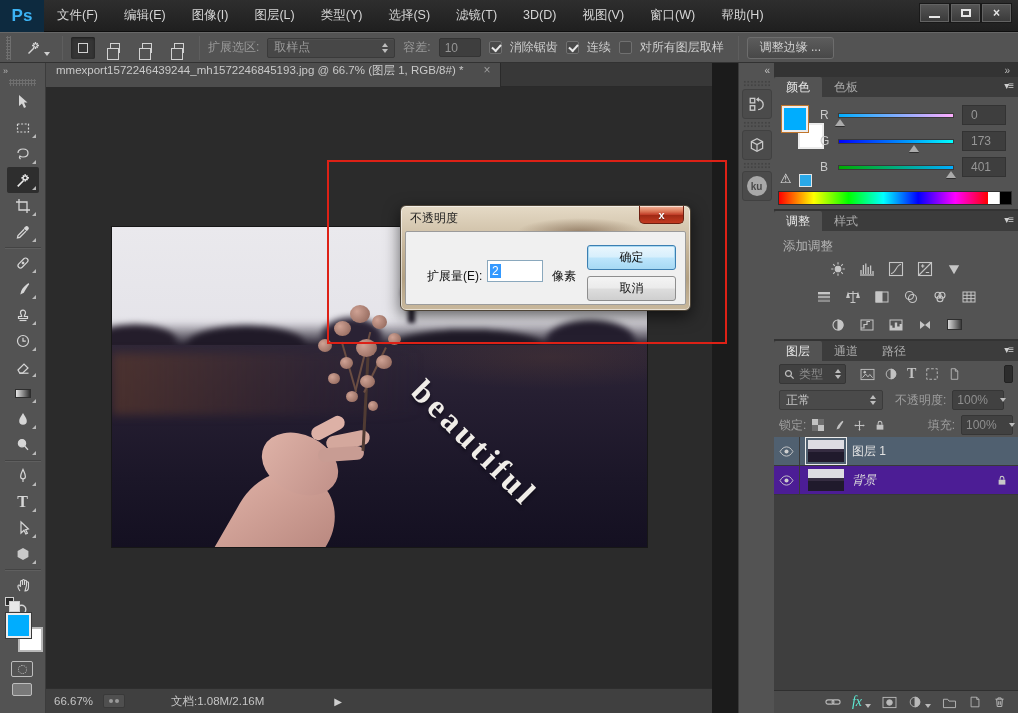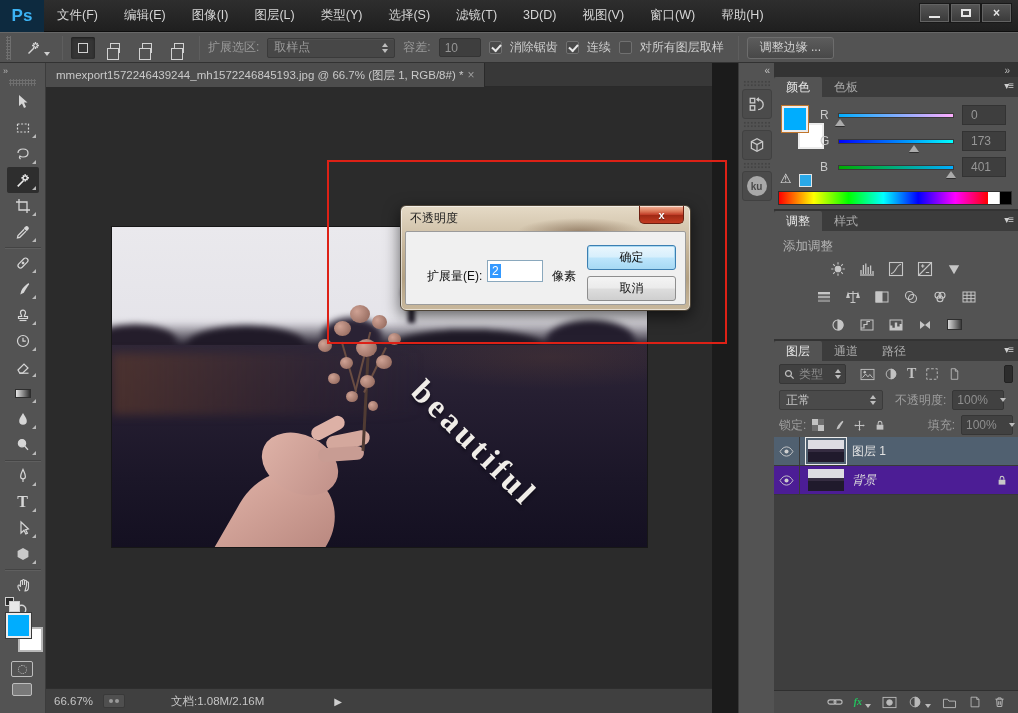--- a/index.html
+++ b/index.html
@@ -49,21 +49,21 @@
 .mini-reset{position:absolute;left:5px;top:-6px;width:9px;height:9px;border:1px solid #cfcfcf;background:#2b2b2b}
 .mini-reset::after{content:"";position:absolute;left:3px;top:3px;width:9px;height:9px;border:1px solid #cfcfcf;background:#e8e8e8}
 .fgsw{position:absolute;left:6px;top:10px;width:25px;height:25px;border:2px solid #ececec;outline:1px solid #3a3a3a;z-index:2}
 .bgsw{position:absolute;left:18px;top:24px;width:25px;height:25px;border:2px solid #b9b9b9;background:#fff;z-index:1}
 .qmask{position:absolute;left:11px;top:58px;width:22px;height:16px;border:1px solid #bdbdbd;border-radius:2px;display:flex;align-items:center;justify-content:center}
 .qmask i{display:block;width:9px;height:9px;border:1px dotted #bdbdbd;border-radius:50%}
 .scrmode{position:absolute;left:12px;top:80px;width:20px;height:13px;border:1px solid #bdbdbd;border-radius:2px;background:#7a7a7a}
 
 .docarea{position:absolute;left:46px;top:63px;width:666px;height:650px;display:flex;flex-direction:column}
 .tabbar{height:24px;background:#383838;border-bottom:1px solid #2a2a2a;display:flex}
-.doctab{height:24px;background:#4d4d4d;border-right:1px solid #2a2a2a;display:flex;align-items:center;gap:4px;padding:0 10px;color:#c9c9c9;font-size:11.5px;max-width:470px;white-space:nowrap}
+.doctab{height:24px;background:#4d4d4d;border-right:1px solid #2a2a2a;display:flex;align-items:flex-start;gap:20px;padding:0 10px;color:#c9c9c9;font-size:11.5px;max-width:470px;white-space:nowrap}
 .doctab .x{color:#9d9d9d;font-size:12px}
 .canvas{flex:1;background:#2b2b2b;position:relative;overflow:hidden}
 .statusbar{height:25px;background:#404040;border-top:1px solid #2e2e2e;display:flex;align-items:center;gap:10px;padding:0 8px;color:#c4c4c4;font-size:11.5px}
 .statusicon{width:22px;height:14px;background:#4f4f4f;border:1px solid #393939;border-radius:2px;display:flex;align-items:center;justify-content:center;gap:2px}
 .statusicon i{display:block;width:4px;height:4px;background:#9a9a9a;border-radius:50%}
 .statusarrow{color:#cfcfcf;font-size:10px;margin-left:60px}
 
 .photo{position:absolute;left:66px;top:140px;width:535px;height:320px;overflow:hidden;box-shadow:0 0 0 1px rgba(0,0,0,.45)}
 .sky{position:absolute;inset:0;background:linear-gradient(180deg,#eae9ed,#e0dfe6 60%,#d6d5de)}
 .treeline{position:absolute;left:-10px;right:-10px;top:78px;height:56px;filter:blur(3px);background:
@@ -151,21 +151,21 @@
 .layer{height:29px;display:flex;align-items:center;border-bottom:1px solid #383838}
 .layer.sel{background:#506070}
 .eyebox{width:26px;height:100%;display:flex;align-items:center;justify-content:center;border-right:1px solid #3a3a3a}
 .lthumb{width:36px;height:22px;margin:0 8px;background:linear-gradient(180deg,#dddce2 0 40%,#352c41 40% 54%,#201a2c 54% 100%);position:relative}
 .lthumb.br{outline:1px solid #ececec;outline-offset:2px}
 .lname{color:#e2e2e2;font-size:12px}
 .lname.it{font-style:italic;color:#dcdcdc}
 .llock{margin-left:auto;margin-right:10px}
 .lempty{flex:1;background:#3e3e3e}
 .lbottom{height:23px;background:#4a4a4a;border-top:1px solid #2f2f2f;display:flex;align-items:center;justify-content:flex-end;gap:11px;padding-right:12px}
-.fx{font-family:"Liberation Serif",serif;font-style:italic;font-weight:bold;color:#22c55e;font-size:10px;line-height:1}
+.fx{font-family:"Liberation Serif",serif;font-style:italic;font-weight:normal;color:#5eead4;font-size:14px;line-height:1}
 .tinyfly{width:0;height:0;border-left:3px solid transparent;border-right:3px solid transparent;border-top:4px solid #b9b9b9;margin-left:-8px;margin-top:8px}
 </style>
 </head>
 <body>
 
 <div id="app">
 
   <div class="menubar">
     <div class="pslogo">Ps</div>
     <div class="menu-item">文件(F)</div>

